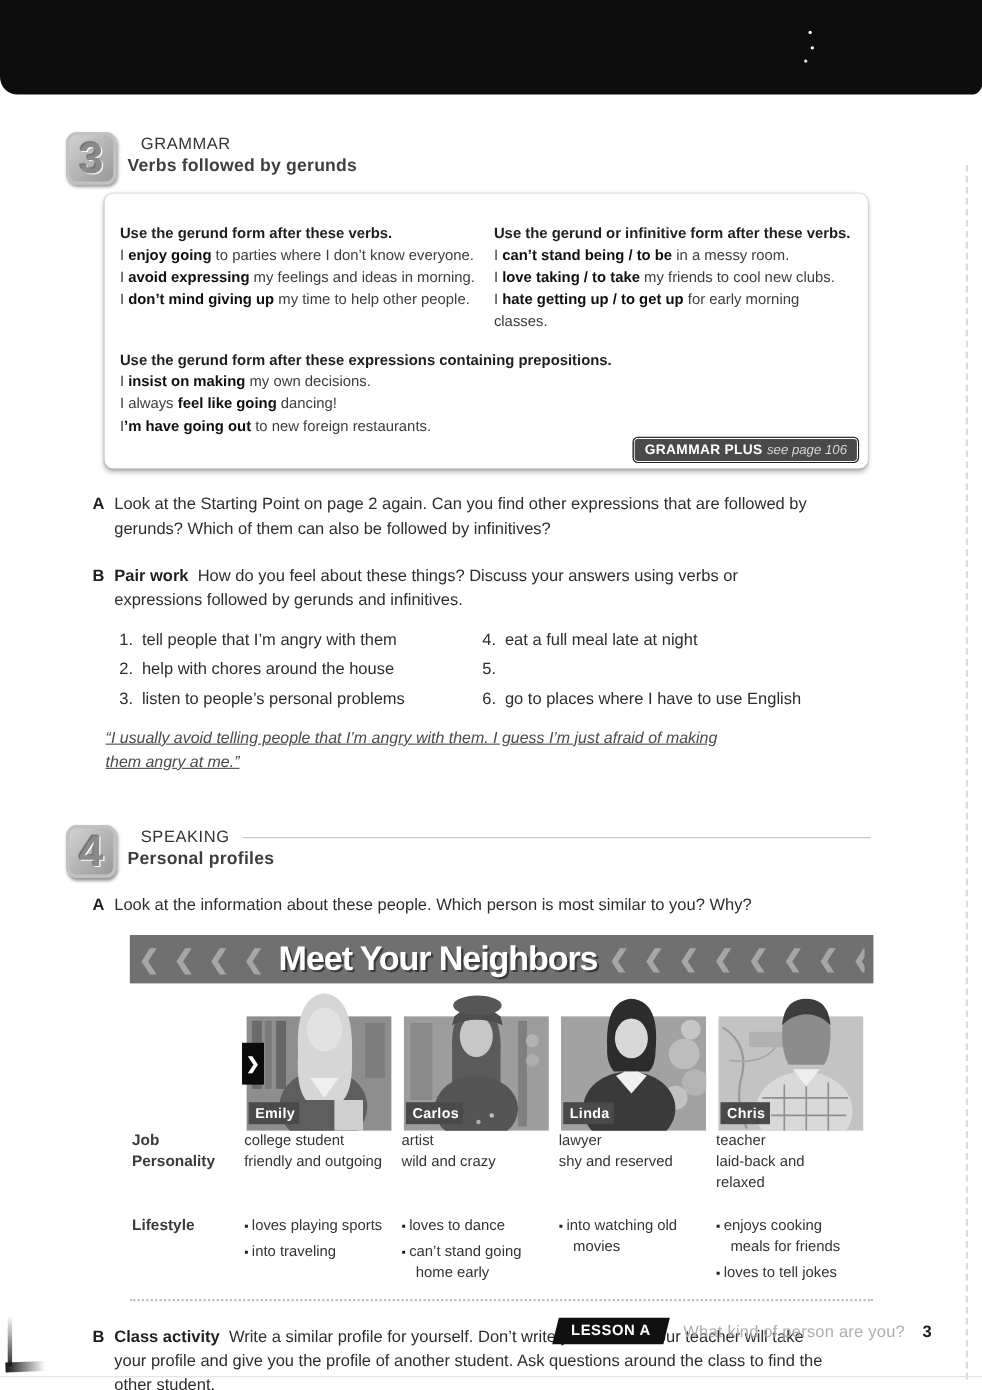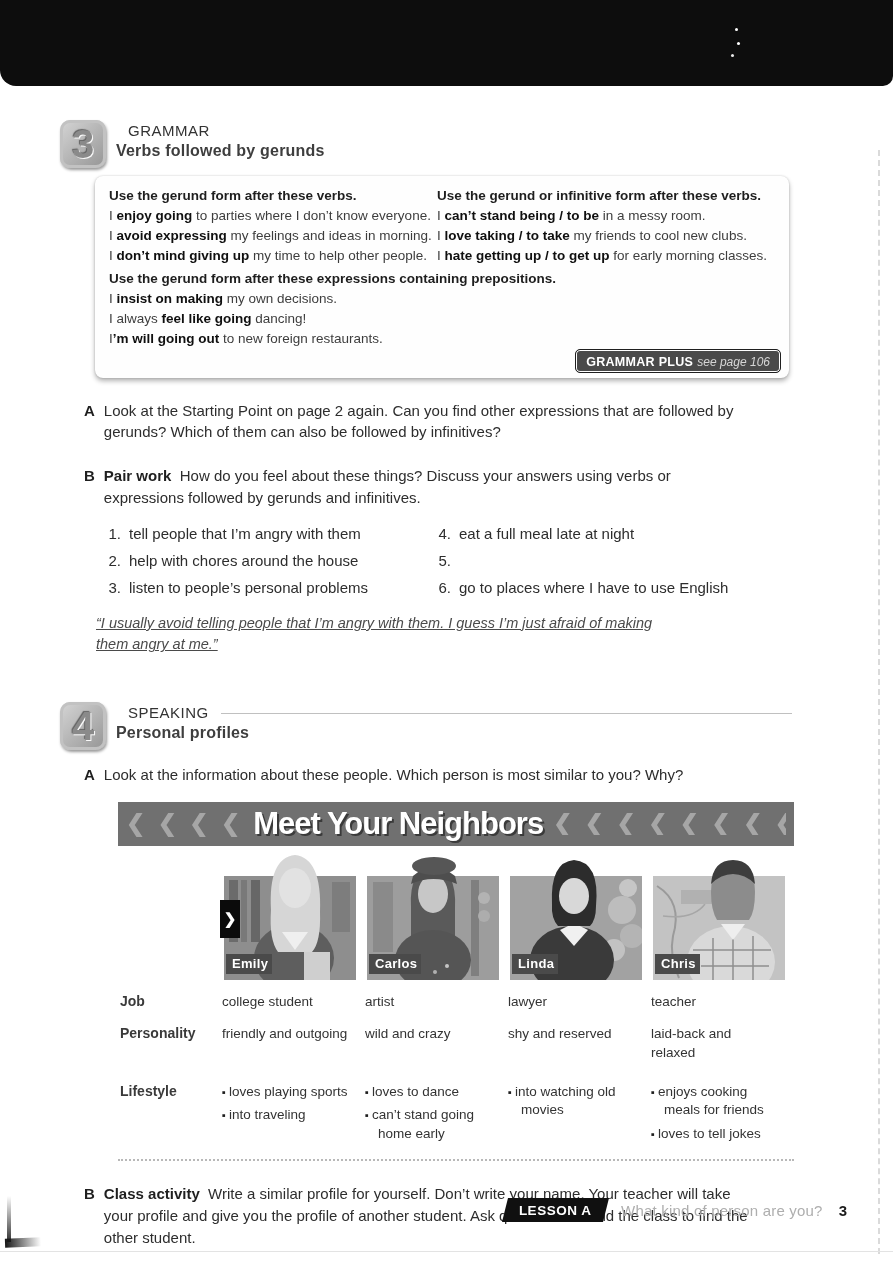--- a/index.html
+++ b/index.html
@@ -31,25 +31,25 @@
   .sec-texts{flex:1;padding-top:2px;}
   .kicker-row{display:flex;align-items:center;gap:12px;margin-left:12px;}
   .kicker{font-size:15px;color:#333;letter-spacing:.5px;}
   .kicker-rule{flex:1;border-top:1px solid #c0c0c0;margin-top:2px;}
   .sec-title{font-size:16px;font-weight:bold;color:#3e3e3e;margin-top:3px;letter-spacing:.2px;}
 
   
   .gbox{position:relative;margin:8px 0 0 35px;width:666px;background:#fefefe;border-radius:8px;
         padding:10px 14px 28px 14px;
         box-shadow:0 3px 5px rgba(0,0,0,.30),0 0 2px rgba(0,0,0,.18);}
-  .gcols{display:grid;grid-template-columns:328px 1fr;}
+  .gcols{display:grid;grid-template-columns:328px 1fr;column-gap:12px;margin-top:16px;}
   .ghead{font-weight:bold;color:#1e1e1e;font-size:13.5px;line-height:1.45;}
   .gline{font-size:13.5px;color:#3d3d3d;line-height:1.5;}
   .gline b{color:#0f0f0f;}
-  .gbottom{margin-top:3px;}
+  .gbottom{margin-top:15px;}
   .gplus{position:absolute;right:8px;bottom:5px;background:#4a4a4a;border-radius:5px;
          padding:2px 10px;border:1px solid #1f1f1f;box-shadow:0 0 0 1px #fff inset;}
   .gplus-label{color:#fff;font-weight:bold;font-size:12.5px;letter-spacing:.3px;}
   .gplus-note{color:#d6d6d6;font-style:italic;font-size:12px;margin-left:4px;}
 
   
   .ex{display:flex;gap:9px;align-items:flex-start;}
   .ex-a1{margin:22px 0 0 24px;}
   .ex-b1{margin:22px 0 0 24px;}
   .ex-a2{margin:14px 0 0 24px;}
@@ -77,21 +77,21 @@
                 text-shadow:2px 2px 0 #3a3a3a;}
   .pgrid{display:grid;grid-template-columns:104px repeat(4,143px);}
   .pcell{position:relative;height:134px;}
   .photo-wrap{position:absolute;left:2px;top:0;width:132px;height:134px;}
   .photo-wrap svg{display:block;}
   .name-tag{position:absolute;left:4px;bottom:6px;background:#4a4a4a;color:#fff;
             font-size:13px;font-weight:bold;padding:2px 4px 3px 6px;letter-spacing:.3px;}
   .next-arrow{position:absolute;left:-2px;top:54px;width:20px;height:38px;background:#0b0b0b;
             color:#fff;display:flex;align-items:center;justify-content:center;
             font-size:15px;font-weight:bold;z-index:2;}
-  .prow{display:grid;grid-template-columns:104px repeat(4,143px);margin-top:13px;}
+  .prow{display:grid;grid-template-columns:104px repeat(4,143px);}
   .plabel{font-weight:bold;color:#3a3a3a;font-size:14px;padding-left:2px;}
   .pval{font-size:13.5px;color:#333;line-height:1.4;padding-right:16px;}
   .ls-item{padding-left:13px;text-indent:-13px;margin-bottom:5px;}
   .ls-item::before{content:"▪ ";color:#1d1d1d;font-size:11px;}
   .card-bottom{border-bottom:2px dotted #b8b8b8;margin-top:10px;}
 
   
   .footer{position:absolute;left:0;right:46px;bottom:42px;display:flex;justify-content:flex-end;
           align-items:center;gap:16px;}
   .lesson-badge{background:#101010;transform:skewX(-14deg);padding:3px 14px;}
@@ -135,21 +135,21 @@
           <div class="ghead">Use the gerund or infinitive form after these verbs.</div>
           <div class="gline"><span>I </span><b>can’t stand being / to be</b><span> in a messy room.</span></div>
           <div class="gline"><span>I </span><b>love taking / to take</b><span> my friends to cool new clubs.</span></div>
           <div class="gline"><span>I </span><b>hate getting up / to get up</b><span> for early morning classes.</span></div>
         </div>
       </div>
       <div class="gbottom">
         <div class="ghead">Use the gerund form after these expressions containing prepositions.</div>
         <div class="gline"><span>I </span><b>insist on making</b><span> my own decisions.</span></div>
         <div class="gline"><span>I always </span><b>feel like going</b><span> dancing!</span></div>
-        <div class="gline"><span>I</span><b>’m will going out</b><span> to new foreign restaurants.</span></div>
+        <div class="gline"><span>I</span><b>’m have going out</b><span> to new foreign restaurants.</span></div>
       </div>
       <div class="gplus">
         <span class="gplus-label">GRAMMAR PLUS</span><span class="gplus-note">see page 106</span>
       </div>
     </div>
 
     <div class="ex ex-a1">
       <span class="ex-letter">A</span>
       <span class="ex-text">Look at the Starting Point on page 2 again. Can you find other expressions that are followed by gerunds? Which of them can also be followed by infinitives?</span>
     </div>

